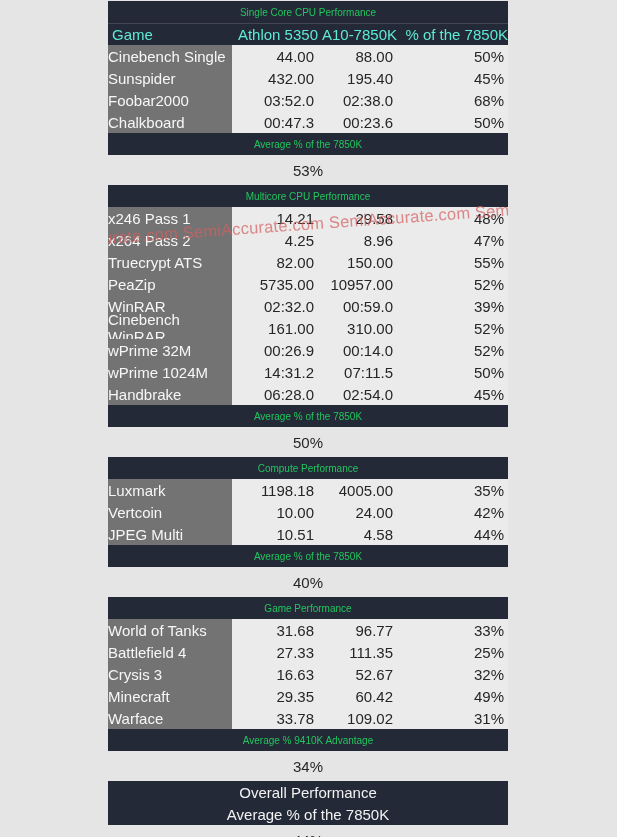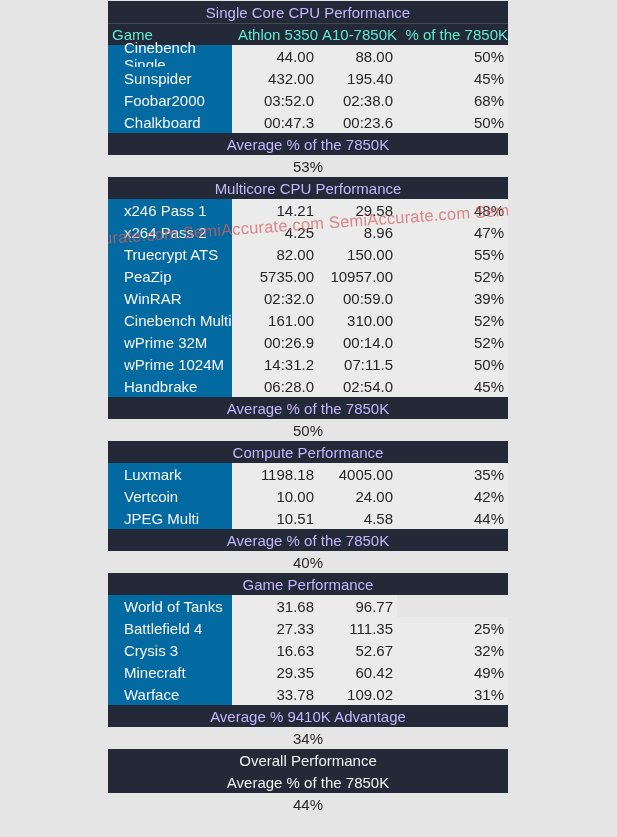--- a/index.html
+++ b/index.html
@@ -12,23 +12,23 @@
   }
   .table-wrap {
     position: absolute;
     left: 108px; top: 1px;
     width: 400px;
     overflow: hidden;
   }
   .bar {
     height: 22px;
     background: #232936;
-    color: #c4b5fd;
+    color: #22c55e;
     display: flex; align-items: center; justify-content: center;
-    font-size: 15px;
+    font-size: 10px;
   }
   .colhead {
     height: 22px;
     background: #232936;
     color: #5eead4;
     display: grid;
     grid-template-columns: 124px 86px 79px 111px;
     align-items: center;
     font-size: 15px;
     border-top: 1px solid rgba(255,255,255,0.14);
@@ -37,32 +37,32 @@
   .ch { text-align: right; }
   .ch.first { text-align: left; padding-left: 4px; }
   .row {
     display: grid;
     grid-template-columns: 124px 86px 79px 111px;
     height: 22px;
     font-size: 15px;
   }
   .cell { display: flex; align-items: center; height: 22px; box-sizing: border-box; }
   .cell.label {
-    background: #0369a1;
+    background: #737373;
     color: #f7f7f7;
-    padding-left: 16px;
+    padding-left: 0;
   }
   .cell.num {
     background: #ebebeb;
     color: #262626;
     justify-content: flex-end;
     padding-right: 4px;
   }
   .avg-row {
-    height: 22px;
+    height: 30px;
     display: flex; align-items: center; justify-content: center;
     color: #262626;
     font-size: 15px;
   }
   .overall-block {
     height: 44px;
     background: #232936;
     color: #f2f2f2;
     font-size: 15px;
     display: flex; flex-direction: column;
@@ -146,21 +146,21 @@
         <div class="cell num">10957.00</div>
         <div class="cell num">52%</div>
       </div>
       <div class="row">
         <div class="cell label">WinRAR</div>
         <div class="cell num">02:32.0</div>
         <div class="cell num">00:59.0</div>
         <div class="cell num">39%</div>
       </div>
       <div class="row">
-        <div class="cell label">Cinebench Multi</div>
+        <div class="cell label">Cinebench WinRAR</div>
         <div class="cell num">161.00</div>
         <div class="cell num">310.00</div>
         <div class="cell num">52%</div>
       </div>
       <div class="row">
         <div class="cell label">wPrime 32M</div>
         <div class="cell num">00:26.9</div>
         <div class="cell num">00:14.0</div>
         <div class="cell num">52%</div>
       </div>
@@ -197,20 +197,21 @@
         <div class="cell num">4.58</div>
         <div class="cell num">44%</div>
       </div>
       <div class="bar">Average % of the 7850K</div>
       <div class="avg-row">40%</div>
       <div class="bar">Game Performance</div>
       <div class="row">
         <div class="cell label">World of Tanks</div>
         <div class="cell num">31.68</div>
         <div class="cell num">96.77</div>
+        <div class="cell num">33%</div>
       </div>
       <div class="row">
         <div class="cell label">Battlefield 4</div>
         <div class="cell num">27.33</div>
         <div class="cell num">111.35</div>
         <div class="cell num">25%</div>
       </div>
       <div class="row">
         <div class="cell label">Crysis 3</div>
         <div class="cell num">16.63</div>

